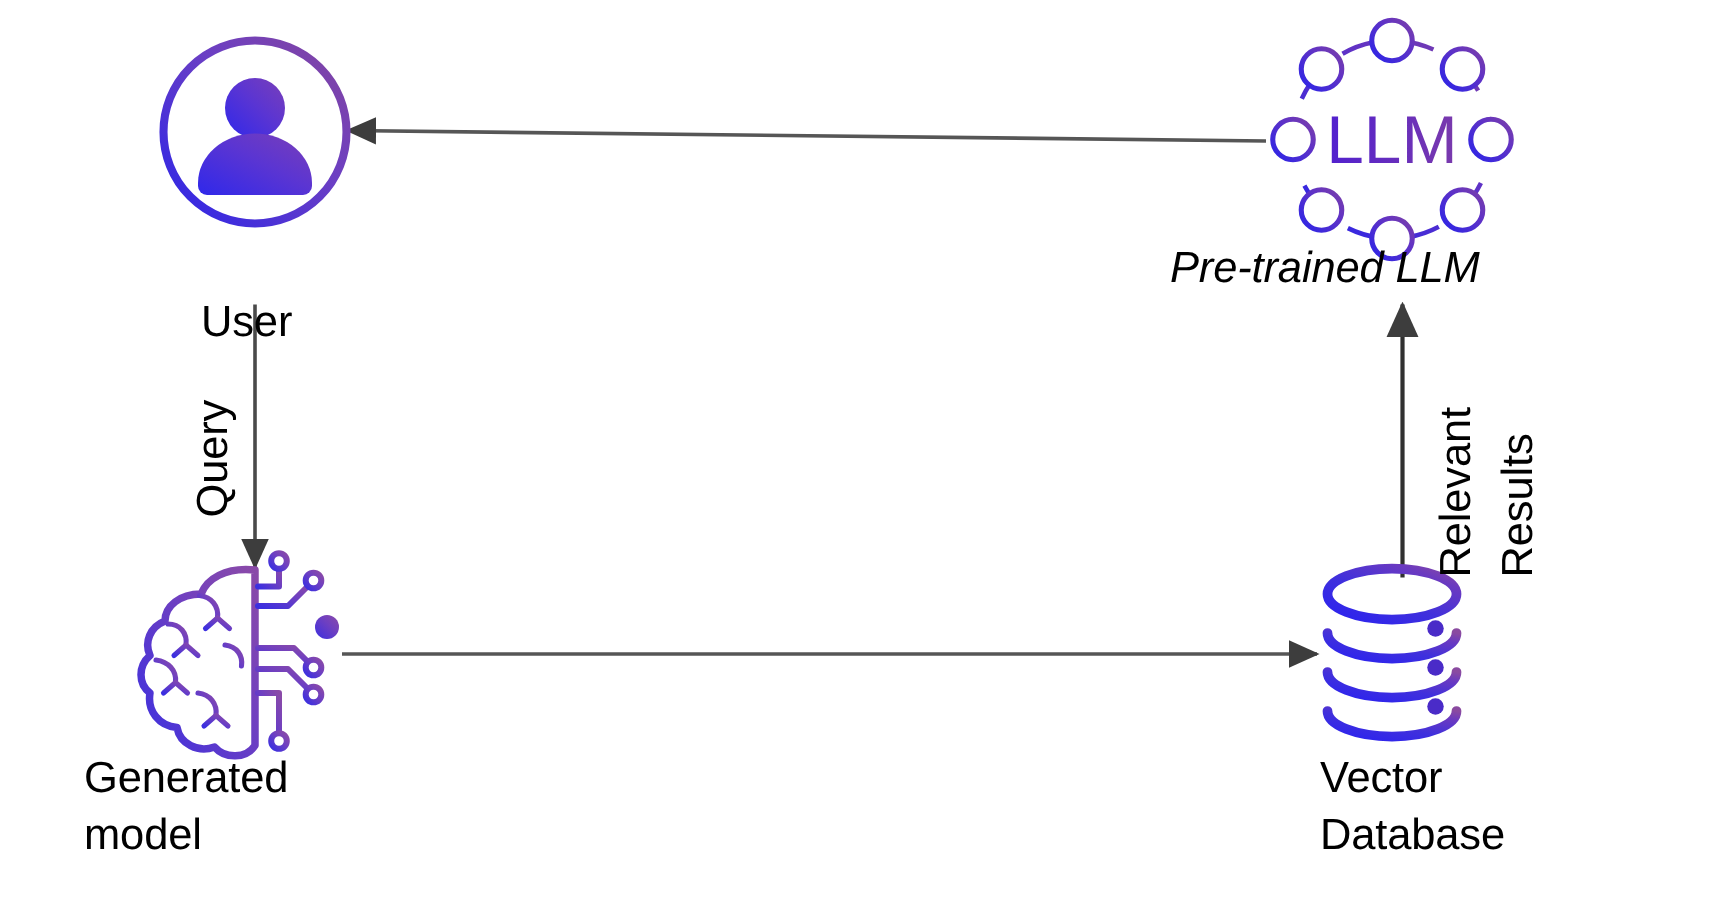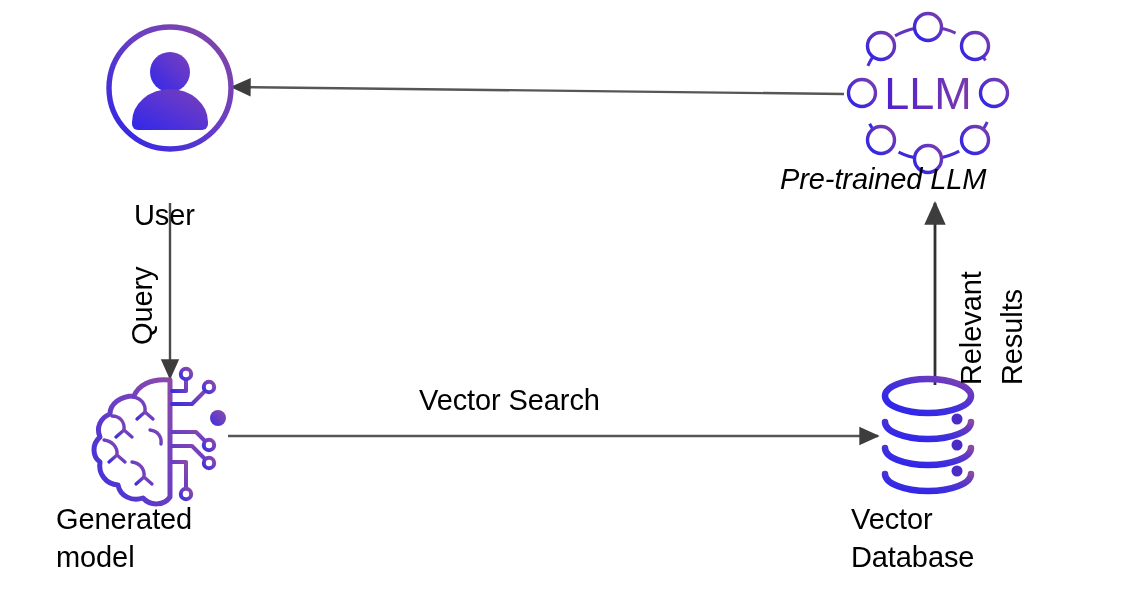--- a/index.html
+++ b/index.html
@@ -43,21 +43,21 @@
     white-space: nowrap;
     letter-spacing: -0.1px;
   }
   .edge-label.rot {
     transform-origin: 0 0;
     transform: rotate(-90deg);
   }
   #label-user       { left: 134px; top: 160px; margin-top: 36px; }
   #label-llm-node   { left: 780px; top: 160px; font-style: italic; }
   #label-embedding  { left: 56px;  top: 500px; }
-  #label-vectordb   { left: 851px; top: 500px; }
+  #label-vectordb   { left: 880px; top: 500px; }
   #label-generated-response { left: 377px; top: 96px; }
   #label-vector-search      { left: 419px; top: 384px; }
   #label-query      { left: 126px; top: 345px; }
   #label-relevant   { left: 955px; top: 385px; }
   #label-results    { left: 996px; top: 385px; }
 </style>
 </head>
 <body>
 
 <div id="canvas">
@@ -210,19 +210,18 @@
 
   <div class="node-label" id="label-embedding">Generated
 model</div>
 
   <div class="node-label" id="label-vectordb">Vector
 Database</div>
 
 
   <div class="edge-label rot" id="label-query">Query</div>
 
-  <div class="edge-label" id="label-vector-search">Vector Search</div>
 
   <div class="edge-label rot" id="label-relevant">Relevant</div>
 
   <div class="edge-label rot" id="label-results">Results</div>
 
 </div>
 
 </body></html>

